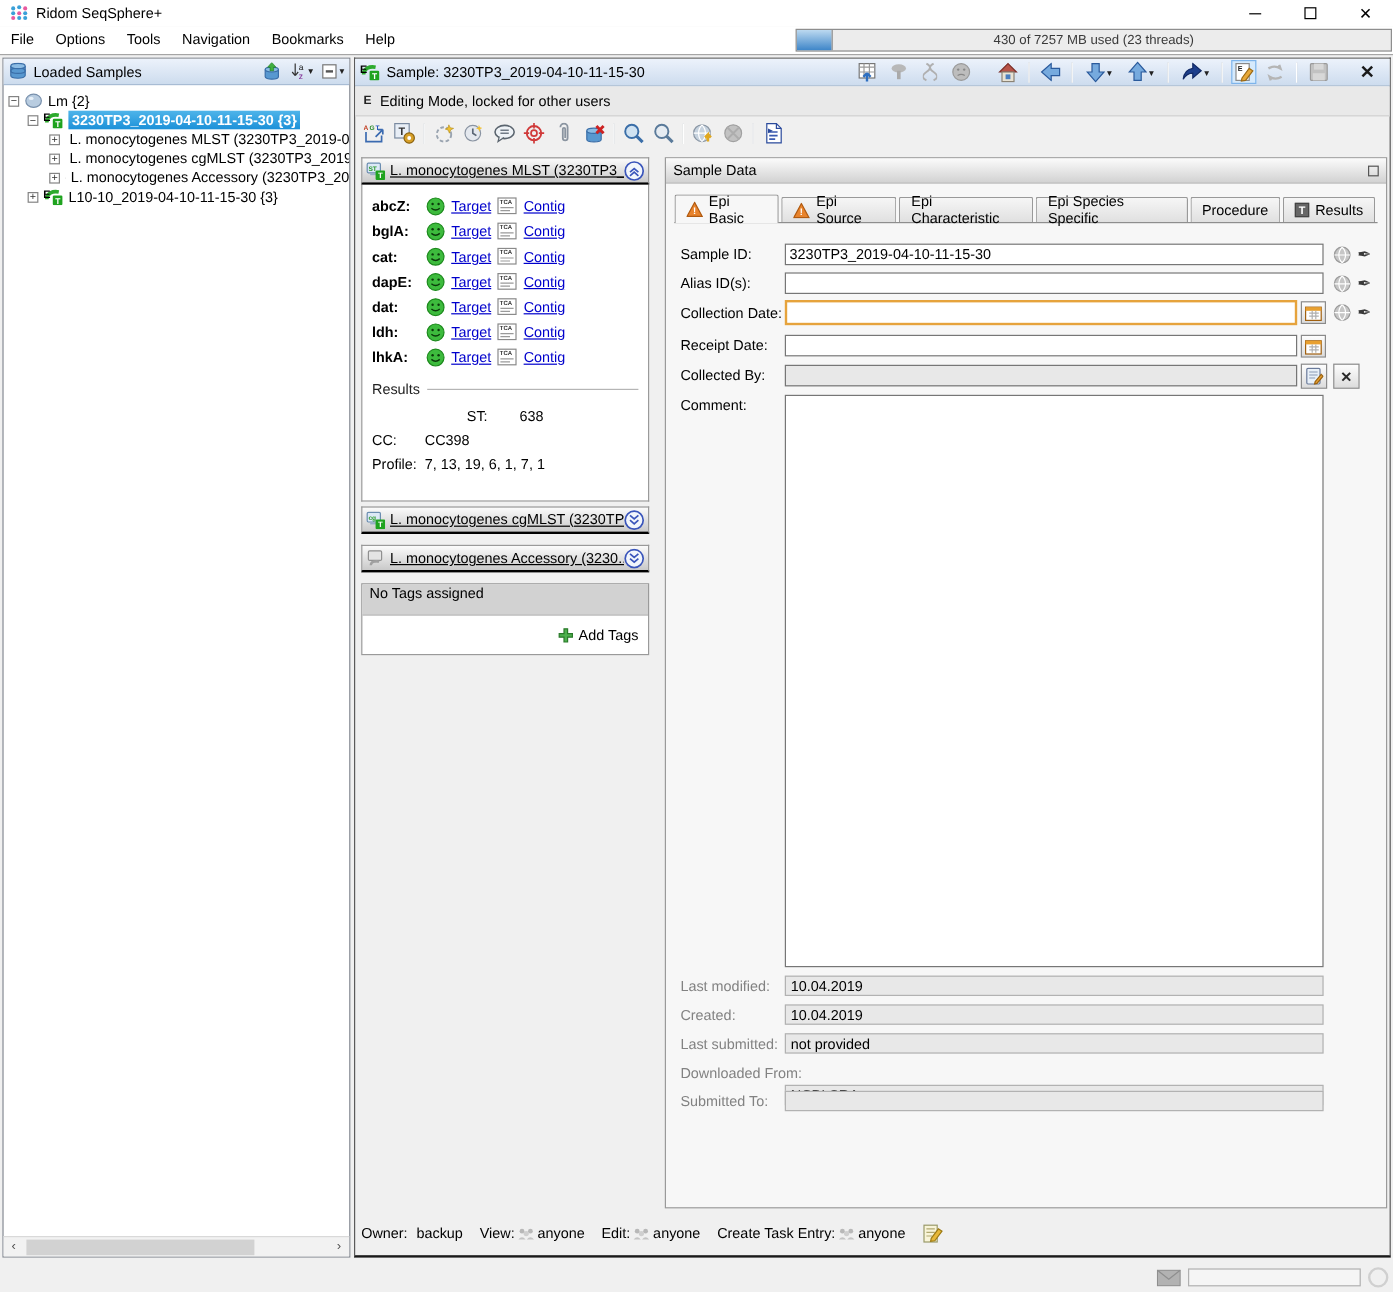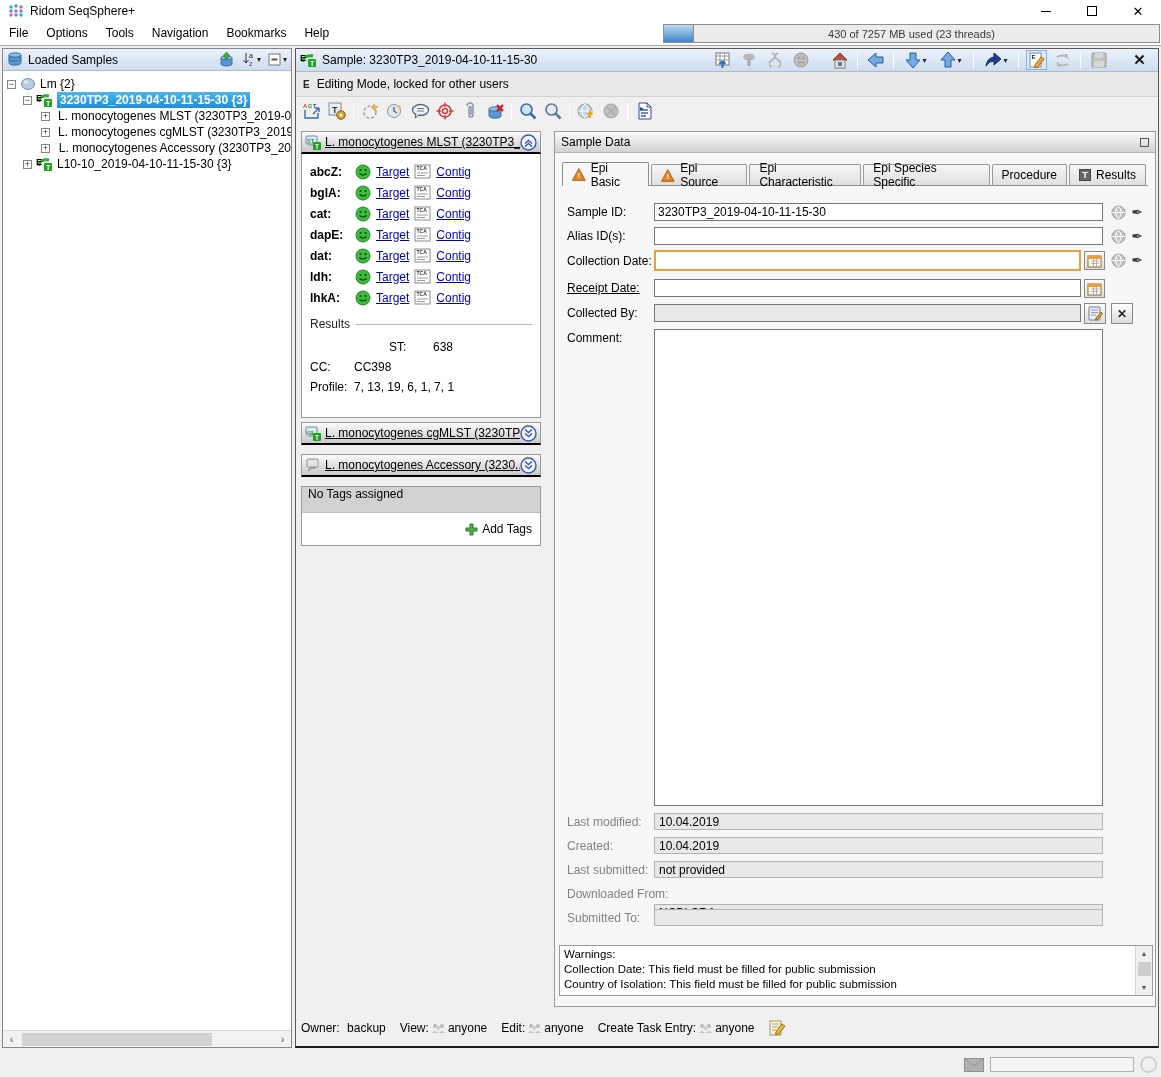--- a/index.html
+++ b/index.html
@@ -701,21 +701,21 @@
       </svg>
     </span>
     <span class="mini-icon" style="left:555px;top:120px;">
       <svg width="15" height="15" viewBox="0 0 15 15">
           <circle cx="7.5" cy="7.5" r="6.5" fill="#c6c6c6" stroke="#9a9a9a"></circle>
           <path d="M1 7.5 h13 M7.5 1 a9 9 0 0 1 0 13 M7.5 1 a9 9 0 0 0 0 13" stroke="#fff" fill="none"></path>
         </svg>
     </span>
     <span class="mini-icon" style="left:574px;top:120px;color:#3a3a3a;font-size:14px;">✒</span>
 
-    <span class="frm-label" style="top:147px;text-decoration:underline;">Receipt Date:</span>
+    <span class="frm-label" style="top:147px;">Receipt Date:</span>
     <input class="txt" style="top: 147px; width: 427px;" value="">
     <span class="sq-btn" style="left:529px;top:147px;">
       <svg width="15" height="14" viewBox="0 0 15 14">
         <rect x="1" y="2" width="13" height="11" fill="#fff" stroke="#a06010"></rect>
         <rect x="1" y="2" width="13" height="3" fill="#e8a030"></rect>
         <path d="M4 7 h8 M4 9.5 h8 M6.5 5 v7 M9.5 5 v7" stroke="#b0b0b0"></path>
       </svg>
     </span>
 
     <span class="frm-label" style="top:172px;">Collected By:</span>
@@ -755,33 +755,20 @@
           <span class="frm-label gray" style="top: 753px;">Downloaded From:</span>
           <span class="ro-field" style="top: 772px;">NCBI SRA</span>
         </div>
 
         <div class="ro-row">
           <span class="frm-label gray" style="top: 777px;">Submitted To:</span>
           <span class="ro-field" style="top: 777px;"></span>
         </div>
       </div>
 
-    <div class="warn-box">
-      <div>
-
-      <div>Warnings:</div>
-          <div>Collection Date: This field must be filled for public submission</div>
-          <div>Country of Isolation: This field must be filled for public submission</div>
-        </div>
-      <div class="warn-scroll">
-        <div class="ws-btn">▲</div>
-        <div class="ws-thumb"></div>
-        <div class="ws-btn ws-bottom">▼</div>
-      </div>
-    </div>
   </div>
 
   <div class="owner-bar">
     <span class="owner-item">
       <span>Owner:</span>&nbsp;<span>backup</span>
     </span>
     <span class="owner-item">
       <span>View:</span>
       <svg width="15" height="13" viewBox="0 0 15 13">
         <circle cx="4" cy="4" r="2" fill="#b8b8b8"></circle>

